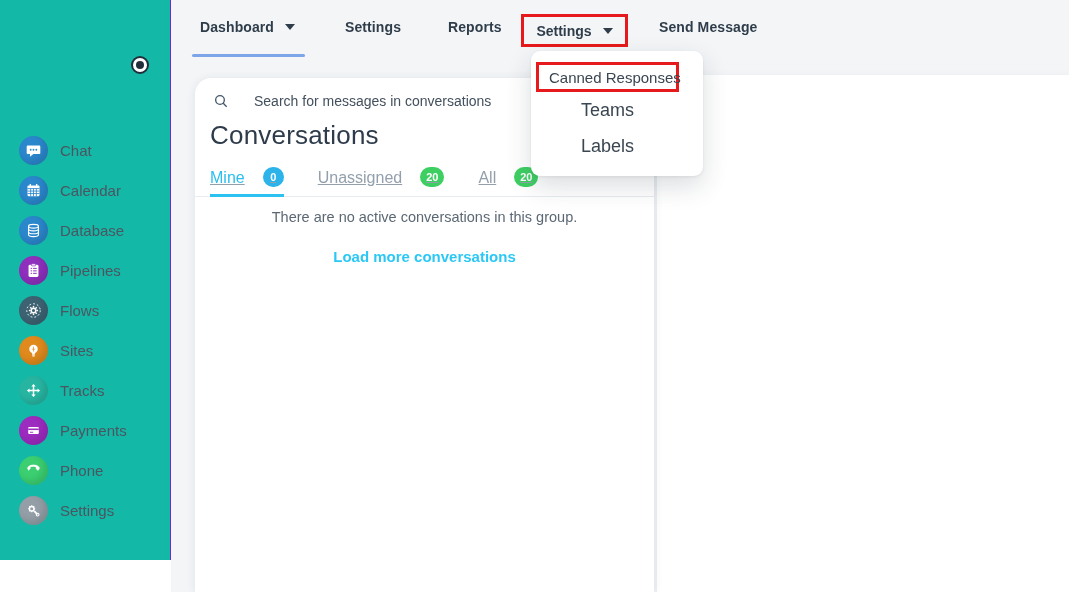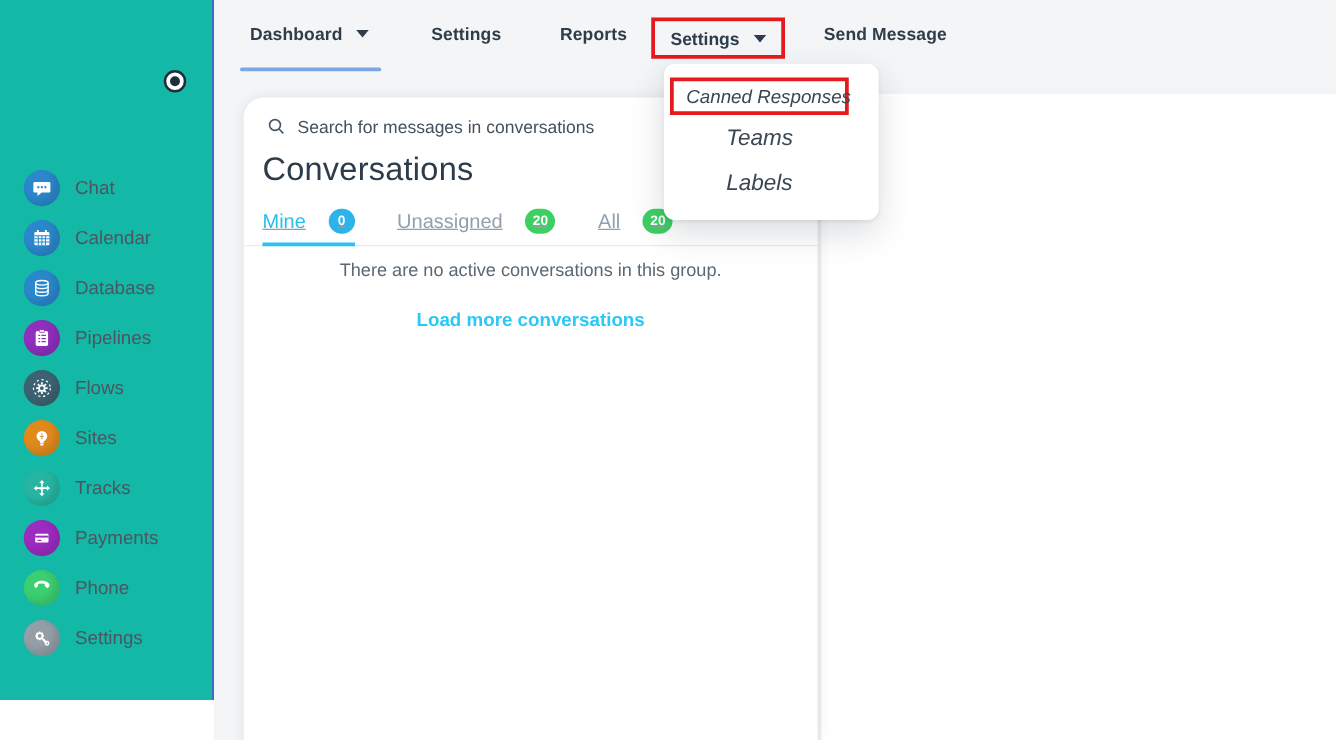--- a/index.html
+++ b/index.html
@@ -74,21 +74,21 @@
   .annotation-box-settings .nav-inner {
     display:flex; align-items:center;
     font-size:14px; font-weight:bold; color:#2f3d4a; cursor:pointer;
   }
 
   
   .dropdown {
     position:absolute; left:531px; top:51px; width:172px;
     background:#ffffff; border-radius:9px;
     box-shadow:0 10px 26px rgba(30,42,56,.16), 0 1px 3px rgba(30,42,56,.08);
-    padding:9px 14px 12px 0; z-index:10;font-style:italic;
+    padding:9px 14px 12px 0; z-index:10;
   }
   .dropdown-item {
     height:36px; display:flex; align-items:center;
     padding-left:18px; font-size:18px; color:#3a4651; cursor:pointer;margin-left:32px;
   }
   .annotation-box-canned {
     margin:2px 10px 0 5px; height:30px;
     border:3px solid #e6191c;
     display:flex; align-items:center; padding-left:10px;
   }
@@ -97,21 +97,21 @@
   }
 
   
   .conv-card {
     position:absolute; left:195px; top:78px; width:459px; height:514px;
     background:#ffffff; border-radius:16px 16px 0 0;
     box-shadow:0 1px 10px rgba(45,60,75,.10);
     z-index:2;
   }
   .search-row {
-    display:flex; align-items:center; gap:9px;
+    display:flex; align-items:center; gap:25px;
     padding:15px 0 0 18px; cursor:text;
   }
   .search-row svg { width:16px; height:16px; display:block; }
   .search-text { font-size:14px; color:#43505d; }
   .conv-title {
     margin:11px 0 0 15px; font-size:26px; line-height:30px;
     font-weight:500; color:#2d3b4a; letter-spacing:.2px;
   }
   .tabs {
     margin-top:15px; padding-left:15px;

